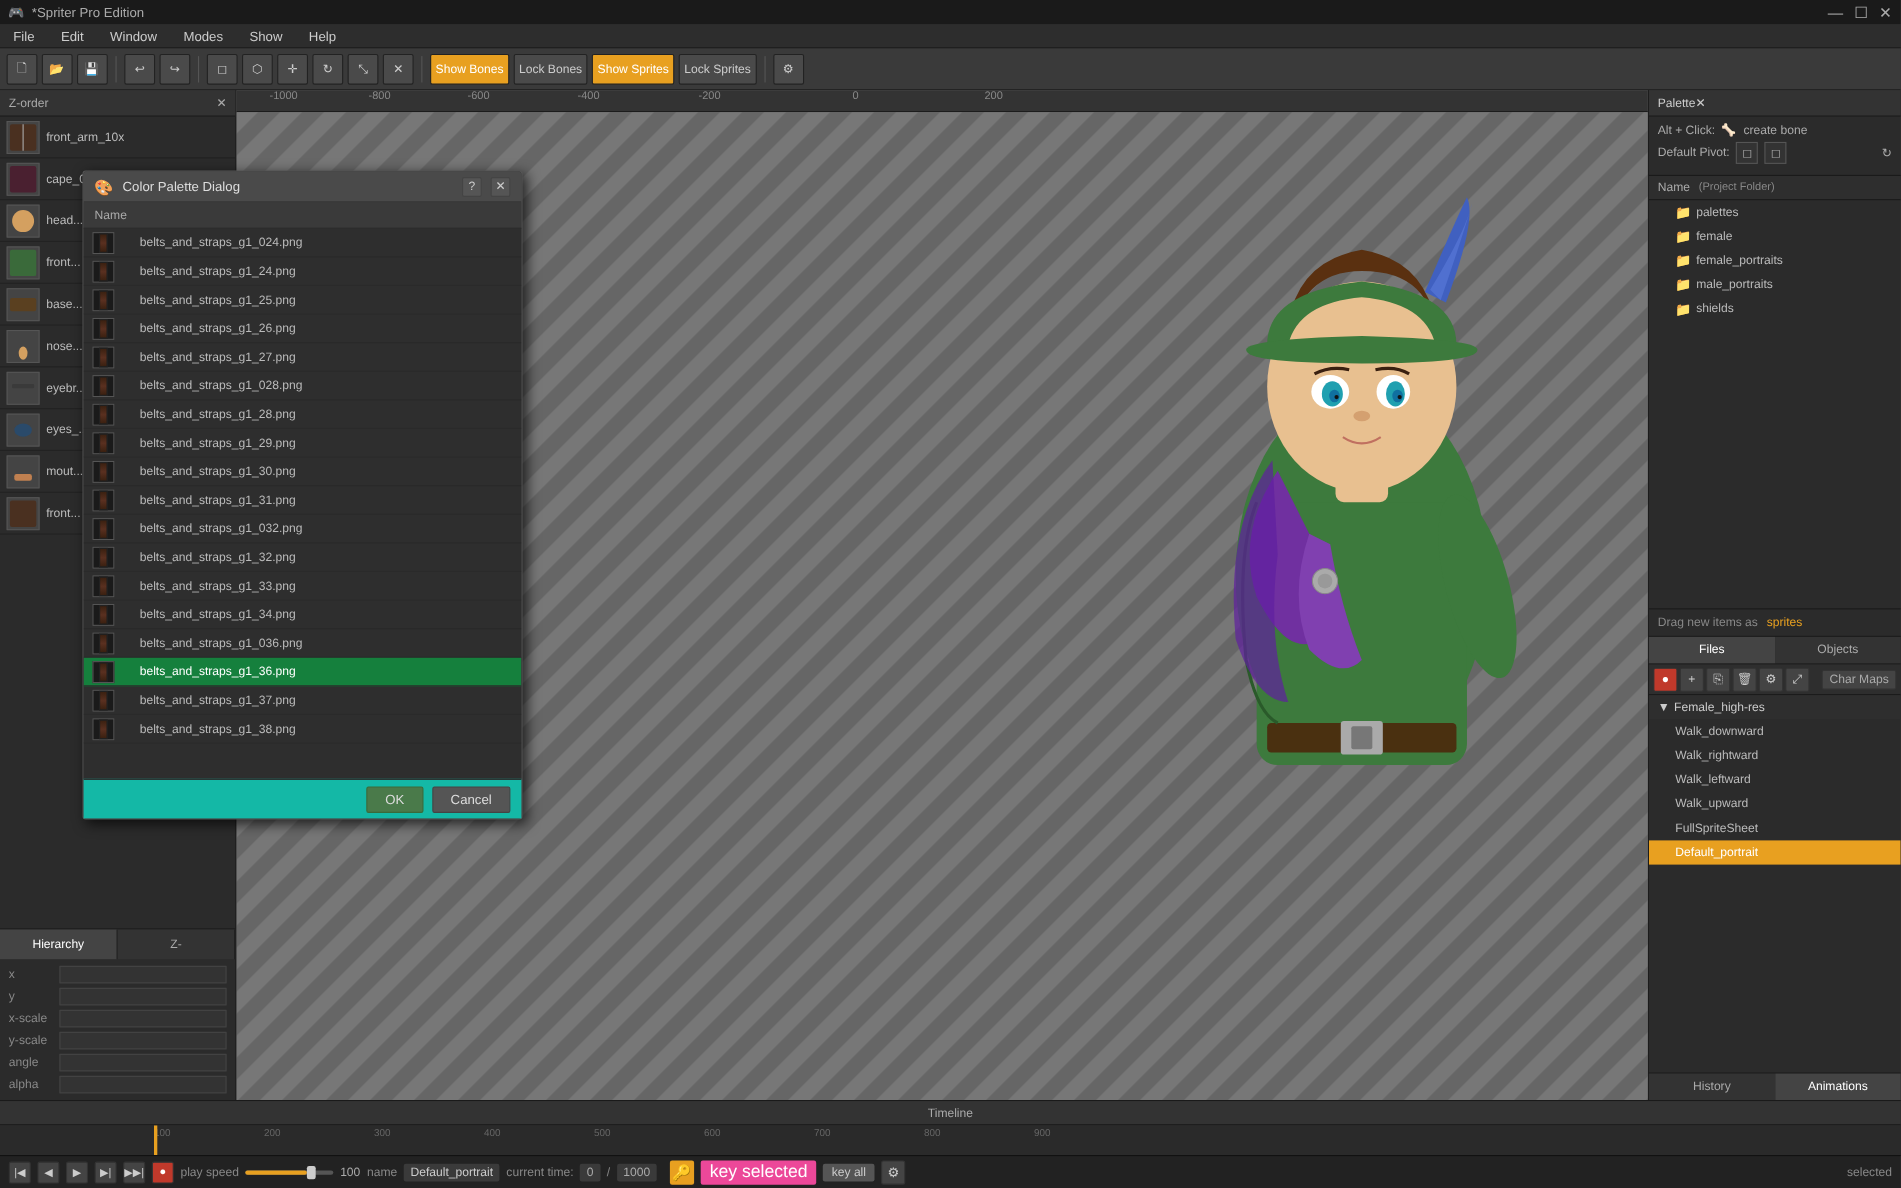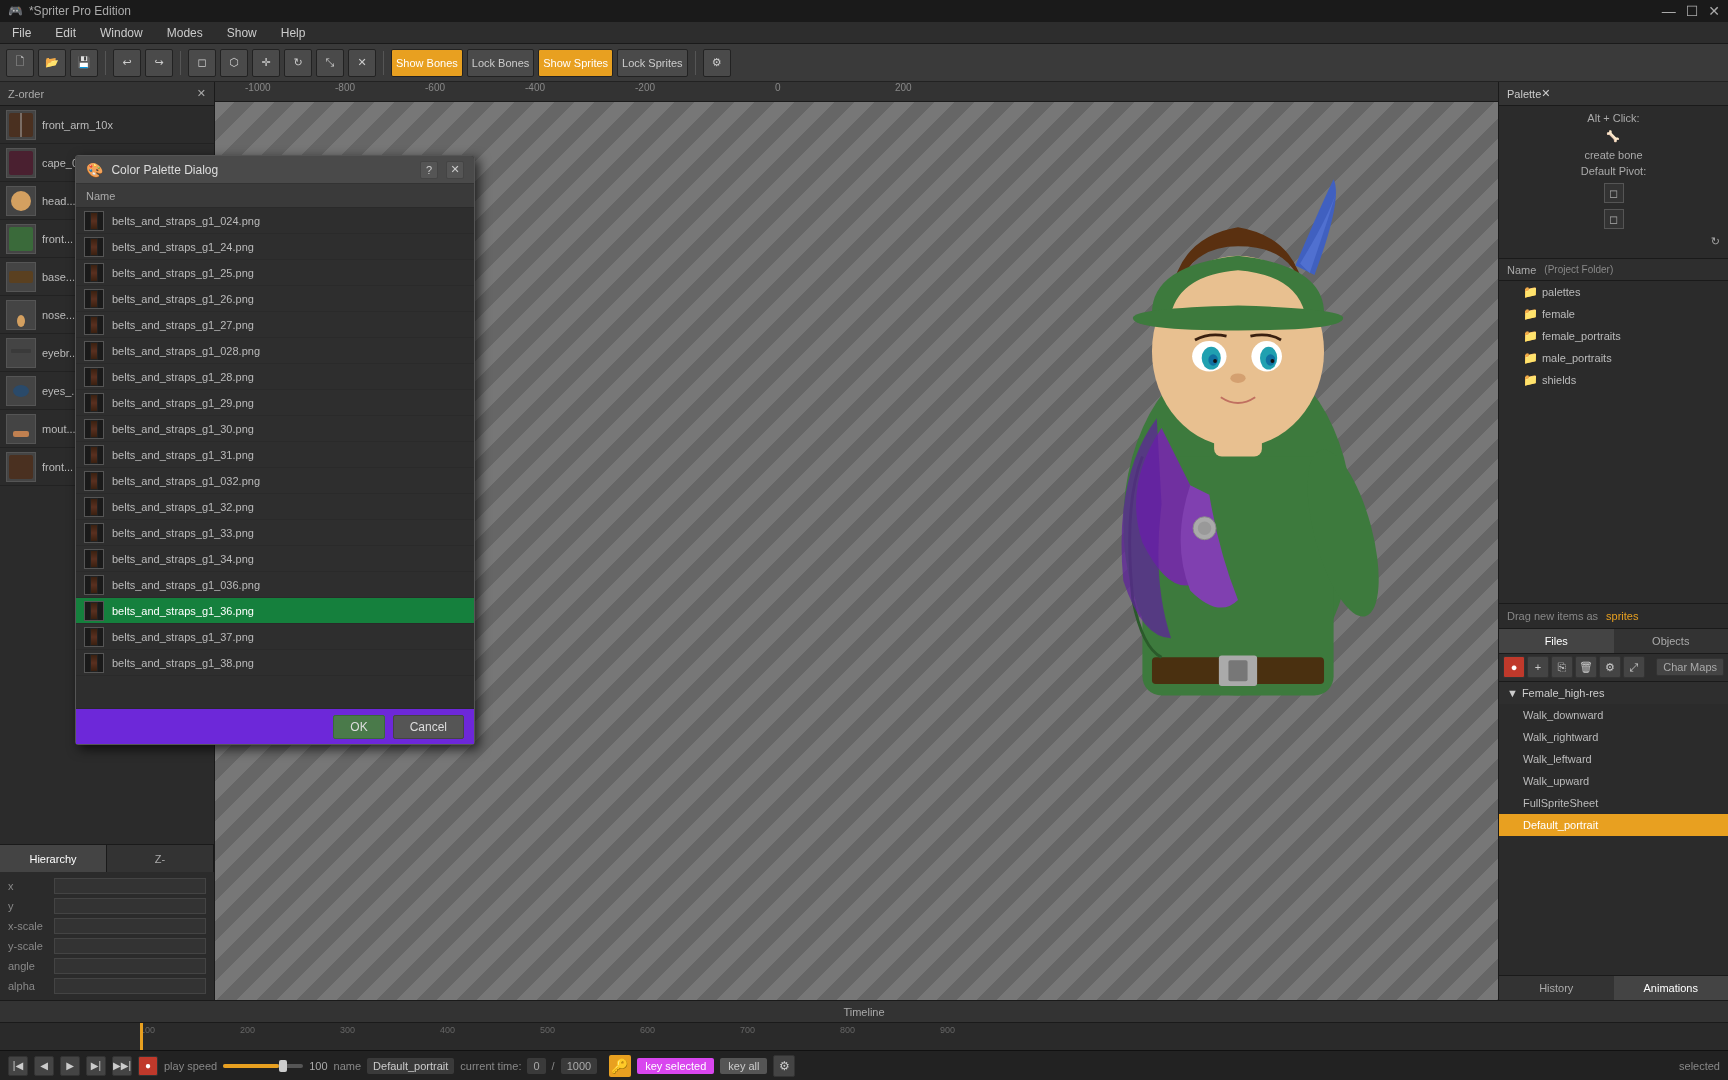--- a/index.html
+++ b/index.html
@@ -233,21 +233,20 @@
       padding: 6px 8px;
       border-bottom: 1px solid #1a1a1a;
     }
     .palette-row {
       display: flex;
       align-items: center;
       gap: 6px;
       margin-bottom: 4px;
       font-size: 11px;
       color: #aaa;
-      flex-direction: column;
     }
     #file-tree {
       flex: 1;
       overflow: hidden;
     }
     #file-tree-header {
       height: 22px;
       background: #2e2e2e;
       display: flex;
       align-items: center;
@@ -431,23 +430,23 @@
       background: #555;
       border-radius: 2px;
     }
     .speed-val { font-size: 11px; color: #aaa; }
     .name-label { font-size: 11px; color: #888; }
     .name-val { font-size: 11px; color: #ccc; background: #3a3a3a; padding: 2px 6px; border-radius: 2px; }
     .time-label { font-size: 11px; color: #888; }
     .time-val { font-size: 11px; color: #aaa; background: #3a3a3a; padding: 2px 6px; border-radius: 2px; }
     .btn-key {
       padding: 2px 8px;
-      background: #d946ef;
+      background: #ec4899;
       color: #fff;
-      font-size: 11px;
+      font-size: 16px;
       border-radius: 2px;
       cursor: pointer;
     }
     .btn-key-all {
       padding: 2px 8px;
       background: #555;
       color: #ccc;
       font-size: 11px;
       border-radius: 2px;
       cursor: pointer;
@@ -511,21 +510,21 @@
       overflow-y: scroll;
       background: #2e2e2e;
     }
     #dialog-list::-webkit-scrollbar { width: 8px; }
     #dialog-list::-webkit-scrollbar-track { background: #2a2a2a; }
     #dialog-list::-webkit-scrollbar-thumb { background: #555; border-radius: 4px; }
     .dialog-item {
       height: 26px;
       display: flex;
       align-items: center;
-      gap: 8px;
+      gap: 23px;
       padding: 0 8px;
       cursor: pointer;
       border-bottom: 1px solid #2a2a2a;
     }
     .dialog-item.selected { background: #15803d; }
     .dialog-item.selected .item-name { color: #fff; }
     .item-thumb {
       width: 20px;
       height: 20px;
       background: #1a1a1a;
@@ -537,21 +536,21 @@
     }
     .item-thumb-strap {
       width: 8px;
       height: 18px;
       background: linear-gradient(to bottom, #3a2010, #5a3020, #3a2010);
       border: 1px solid #222;
     }
     .item-name { font-size: 11px; color: #bbb; }
     #dialog-buttons {
       height: 36px;
-      background: #6d28d9;
+      background: #14b8a6;
       display: flex;
       align-items: center;
       justify-content: flex-end;
       padding: 0 10px;
       gap: 8px;
       border-top: 1px solid #2a2a2a;
     }
     .dlg-btn {
       padding: 4px 16px;
       background: #555;

